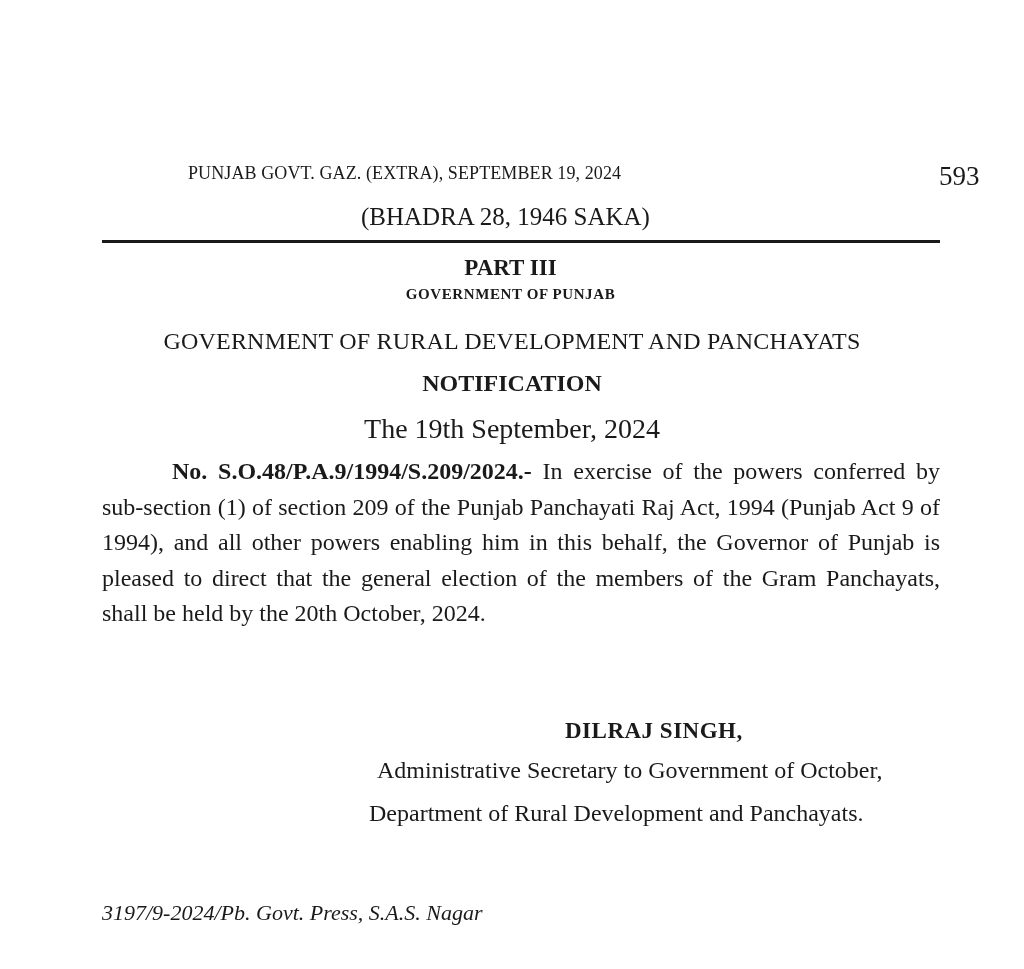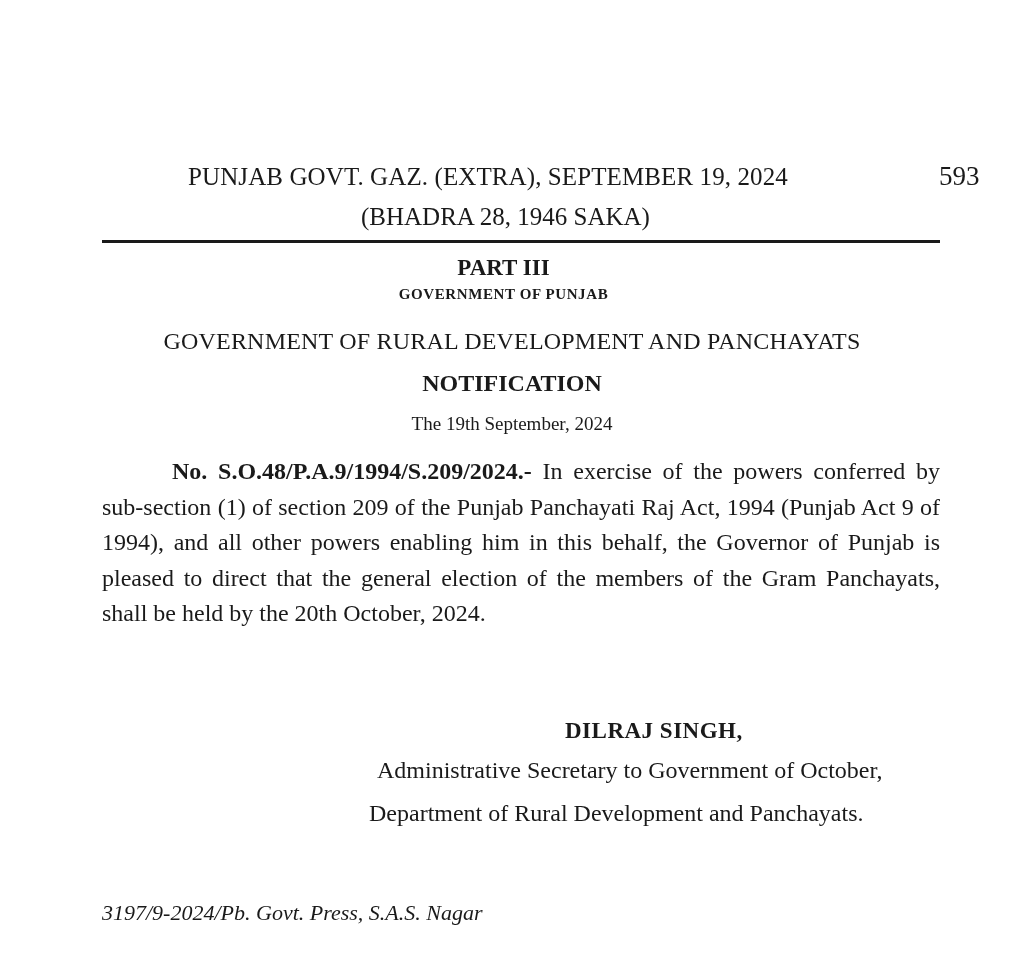--- a/index.html
+++ b/index.html
@@ -2,30 +2,30 @@
 <html><head>
   <meta charset="utf-8">
   <style>
     html, body { margin: 0; padding: 0; }
     body {
       width: 1024px; height: 969px; background: #ffffff; color: #1a1a1a;
       font-family: "Liberation Serif", "DejaVu Serif", serif;
       position: relative; overflow: hidden;
     }
     .abs { position: absolute; white-space: nowrap; }
-    .header-line { left: 188px; top: 163px; font-size: 25px; letter-spacing: 0.1px; }
+    .header-line { left: 188px; top: 163px; font-size: 18px; letter-spacing: 0.1px; }
     .page-num { left: 939px; top: 161px; font-size: 27px; }
     .header-sub { left: 361px; top: 203px; font-size: 25px; }
     .rule { position: absolute; left: 102px; top: 240px; width: 838px; height: 3px; background: #1a1a1a; }
-    .center { left: 4px; width: 999px; text-align: center; }
+    .center { left: 11px; width: 999px; text-align: center; }
     .part { top: 255px; font-size: 23px; font-weight: bold; }
     .govt { top: 286px; font-size: 15px; font-weight: bold; letter-spacing: 0.6px; }
     .dept { top: 328px; font-size: 24px; letter-spacing: 0.2px; left: 103px; width: 818px; }
     .notif { top: 370px; font-size: 24px; font-weight: bold; left: 103px; width: 818px; }
-    .date { top: 413px; font-size: 19px; left: 103px; width: 818px; }
+    .date { top: 413px; font-size: 28px; left: 103px; width: 818px; }
     .body-para {
       position: absolute; left: 102px; top: 454px; width: 838px;
       font-size: 24px; line-height: 35.5px; text-align: justify; text-indent: 70px;
     }
     .body-para .ref { font-weight: bold; }
     .signer { left: 565px; top: 718px; font-size: 23px; font-weight: bold; letter-spacing: 0.5px; }
     .desig1 { left: 377px; top: 757px; font-size: 24px; }
     .desig2 { left: 369px; top: 800px; font-size: 24px; }
     .press { left: 102px; top: 900px; font-size: 22px; font-style: italic; }
   </style>

